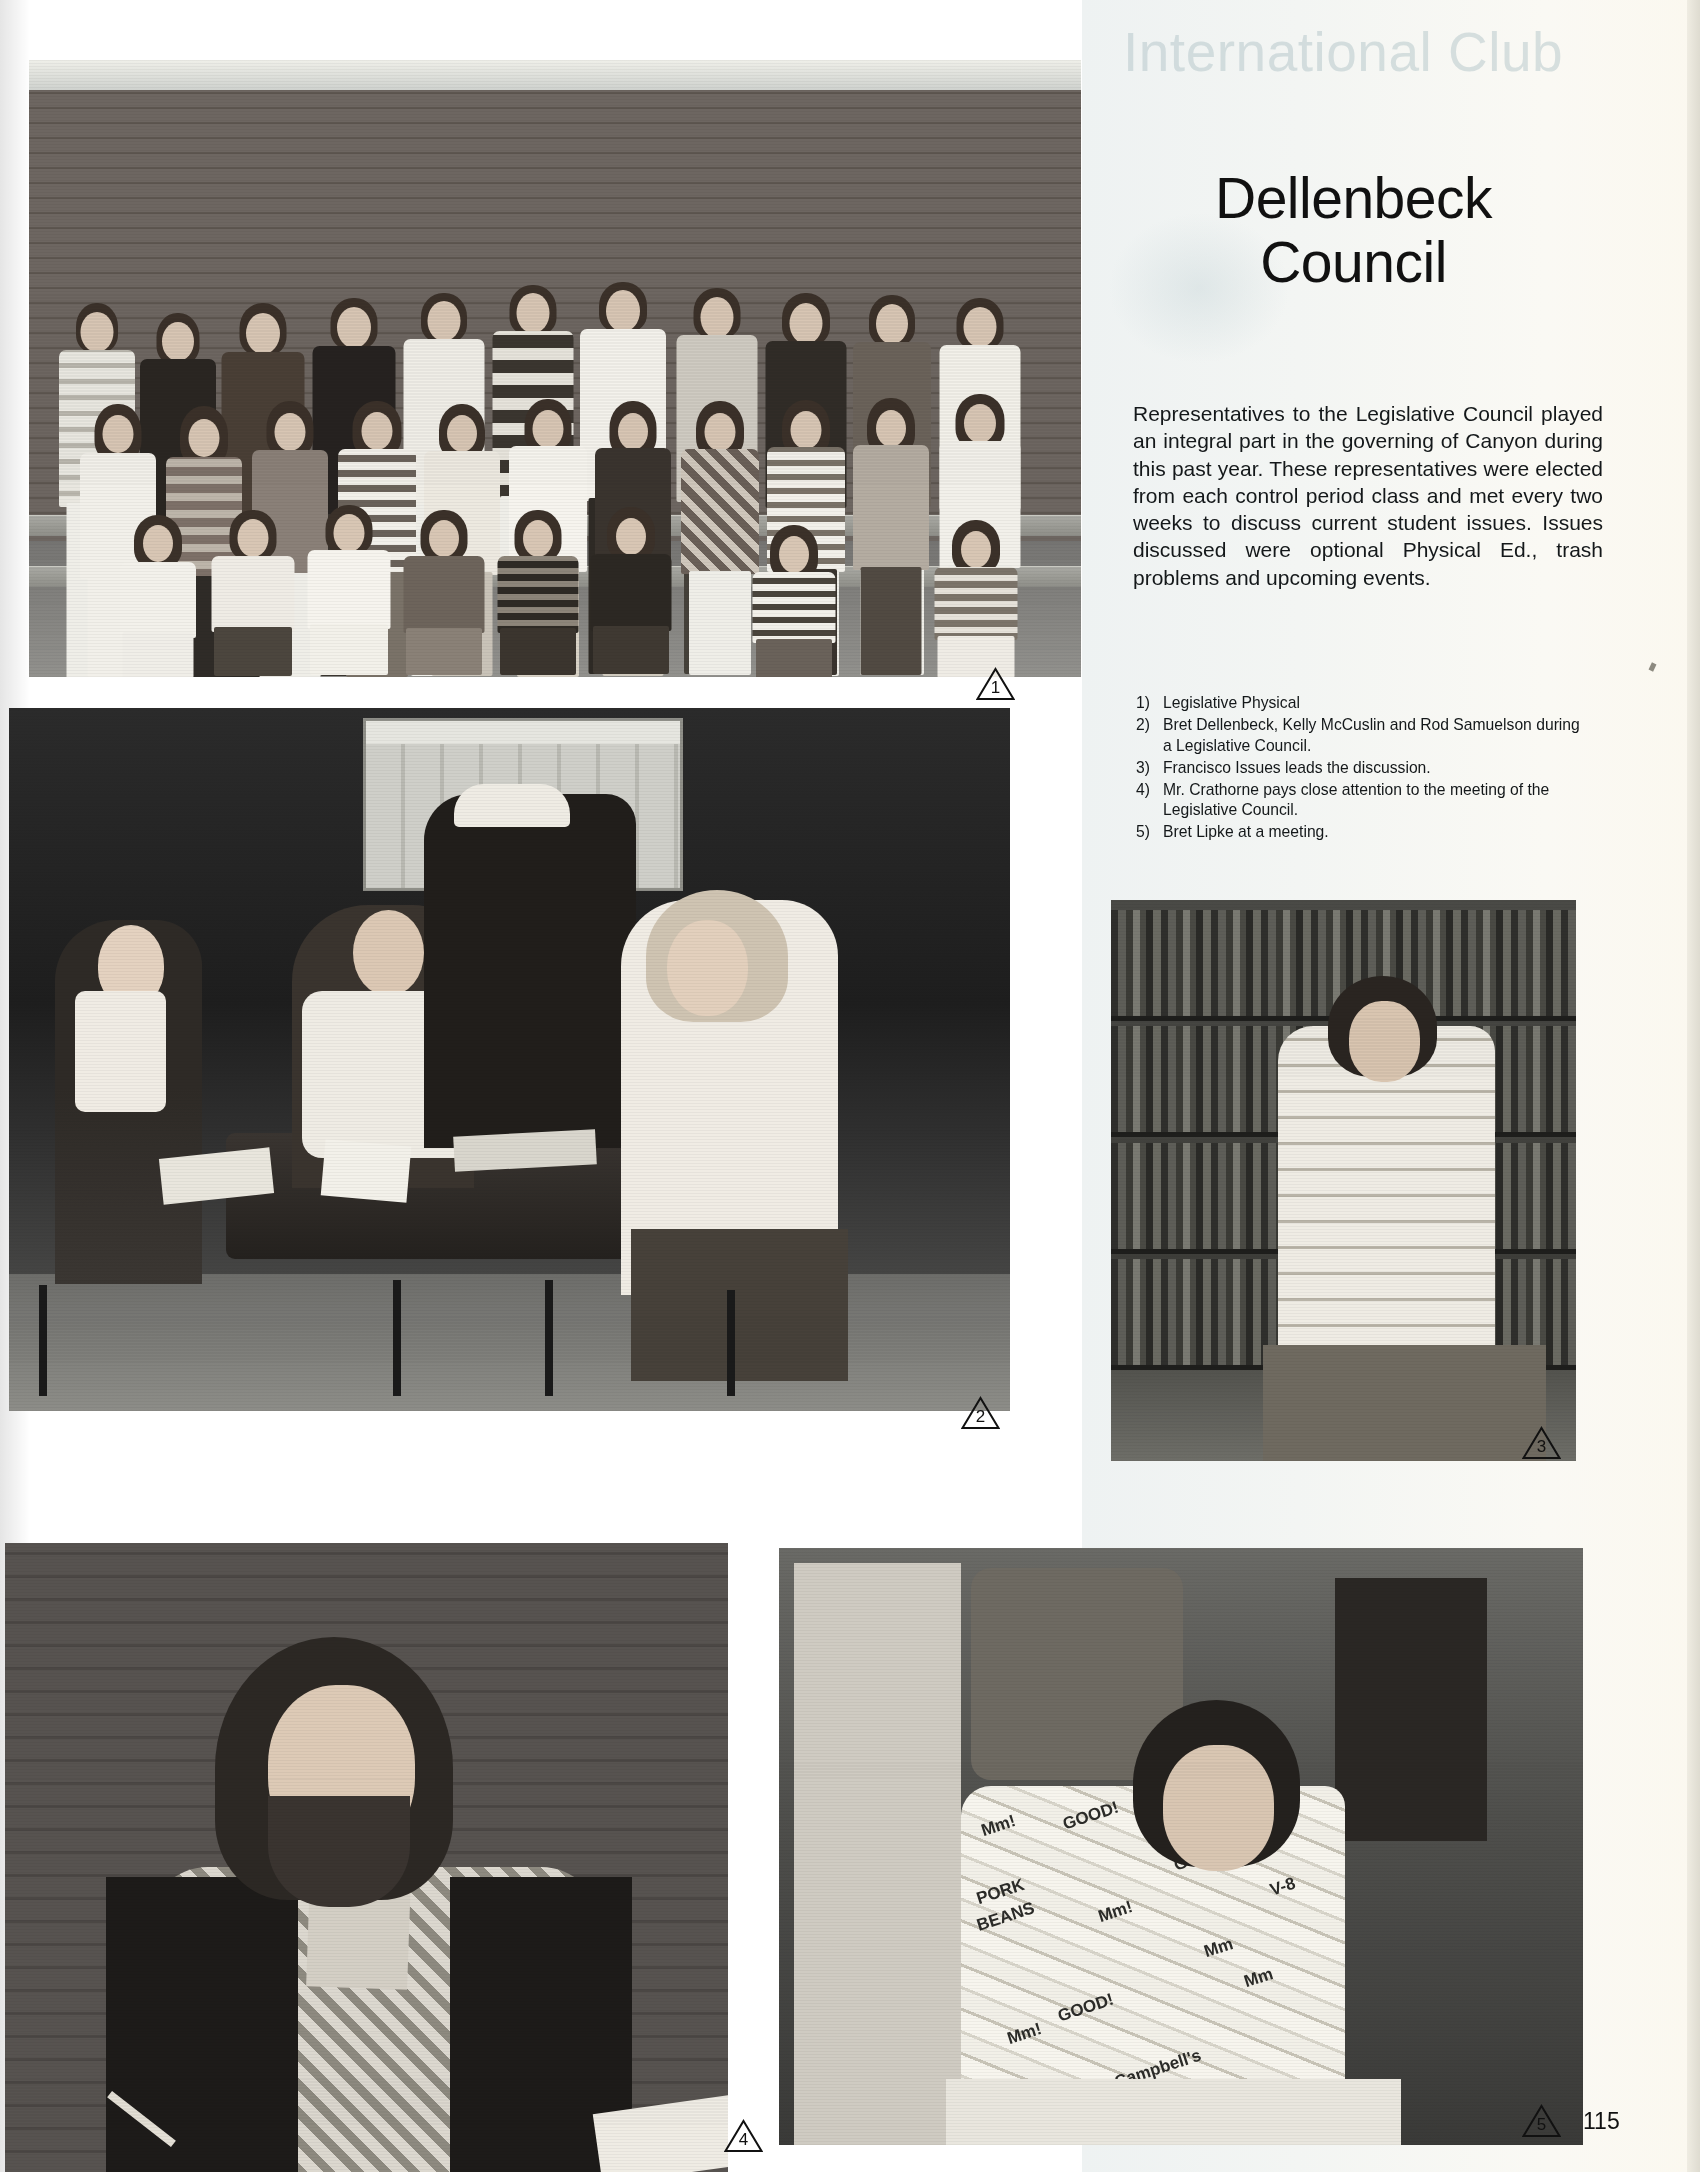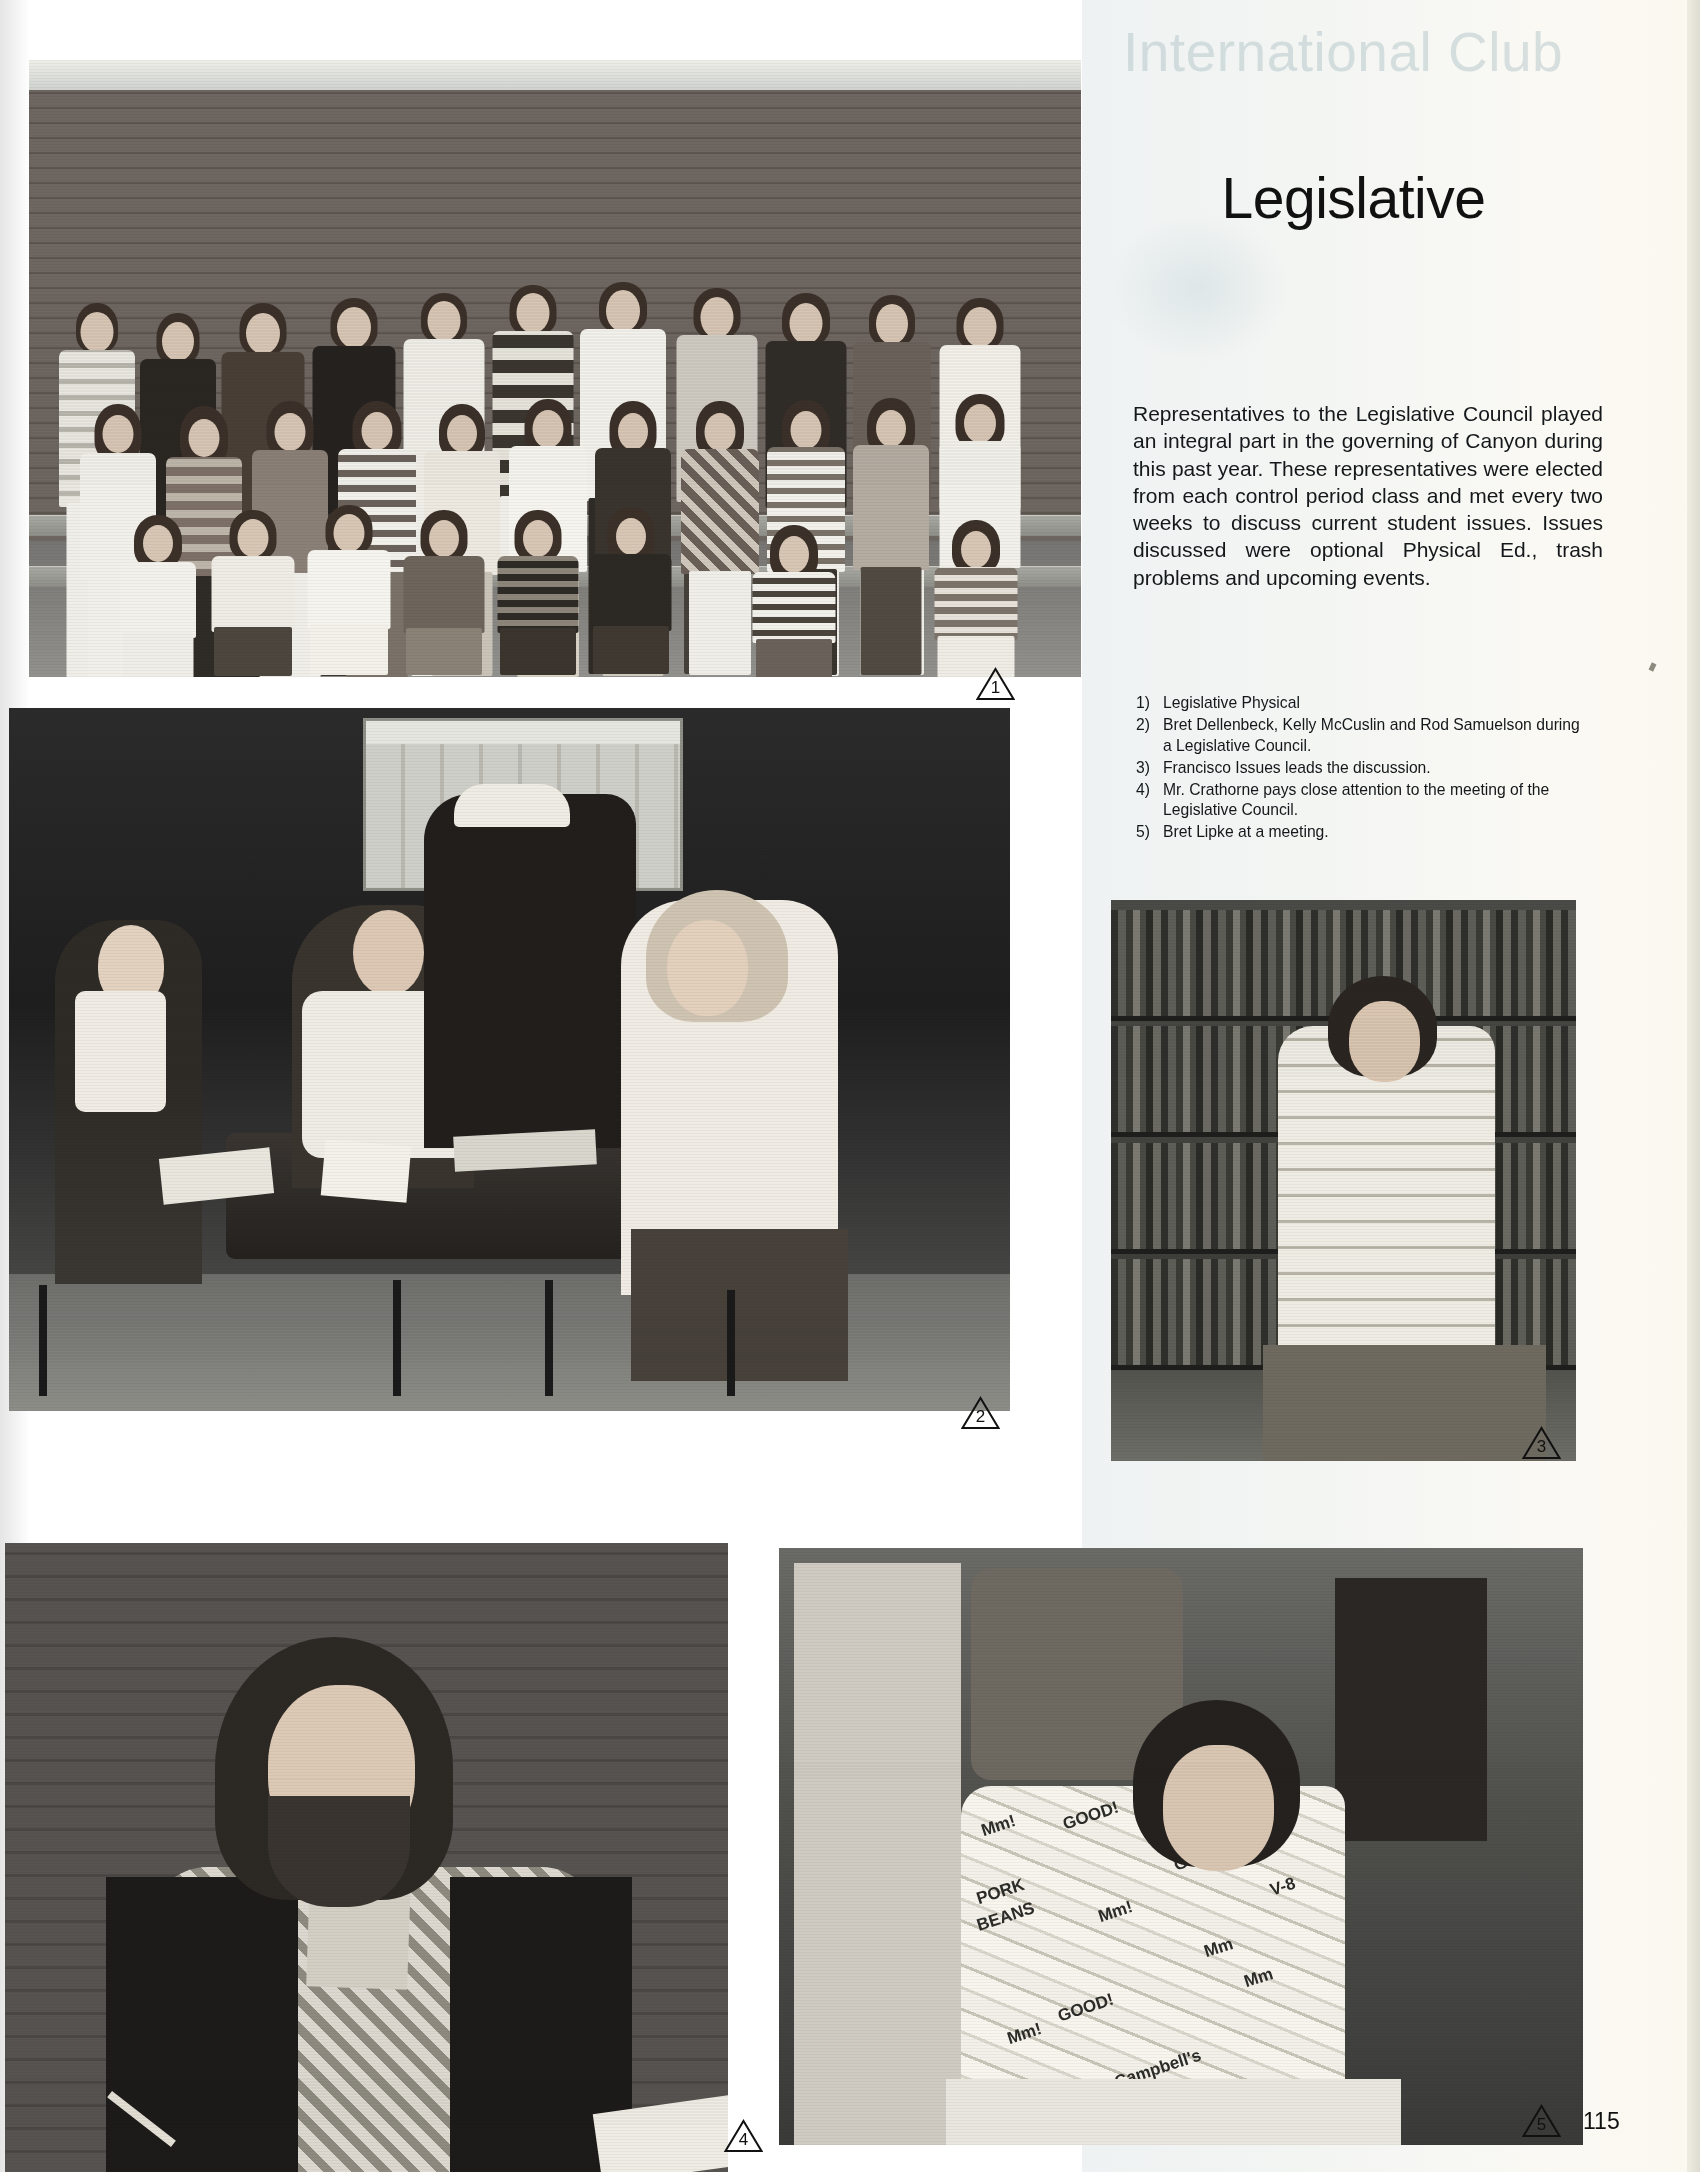--- a/index.html
+++ b/index.html
@@ -596,21 +596,22 @@
   </div>
 
   <div class="fig" style="left:1522px; top:2104px;">
     <svg width="39" height="34" viewBox="0 0 78 68">
       <path d="M39 4 L75 64 L3 64 Z" fill="none" stroke="#111" stroke-width="4"></path>
     </svg>
     <div class="num">5</div>
   </div>
 
   <div id="title">
-    <div>Legislative</div>
+    <div>Dellenbeck</div>
+    <div>Council</div>
   </div>
 
   <div id="body-copy">Representatives to the Legislative Council played an integral part in the governing of Canyon during this past year. These representatives were elected from each control period class and met every two weeks to discuss current student issues. Issues discussed were optional Physical Ed., trash problems and upcoming events.</div>
 
   <div id="caption-list">
     <div class="row">
       <span class="marker">1)</span>
       <span class="txt">Legislative Physical</span>
     </div>
     <div class="row">

